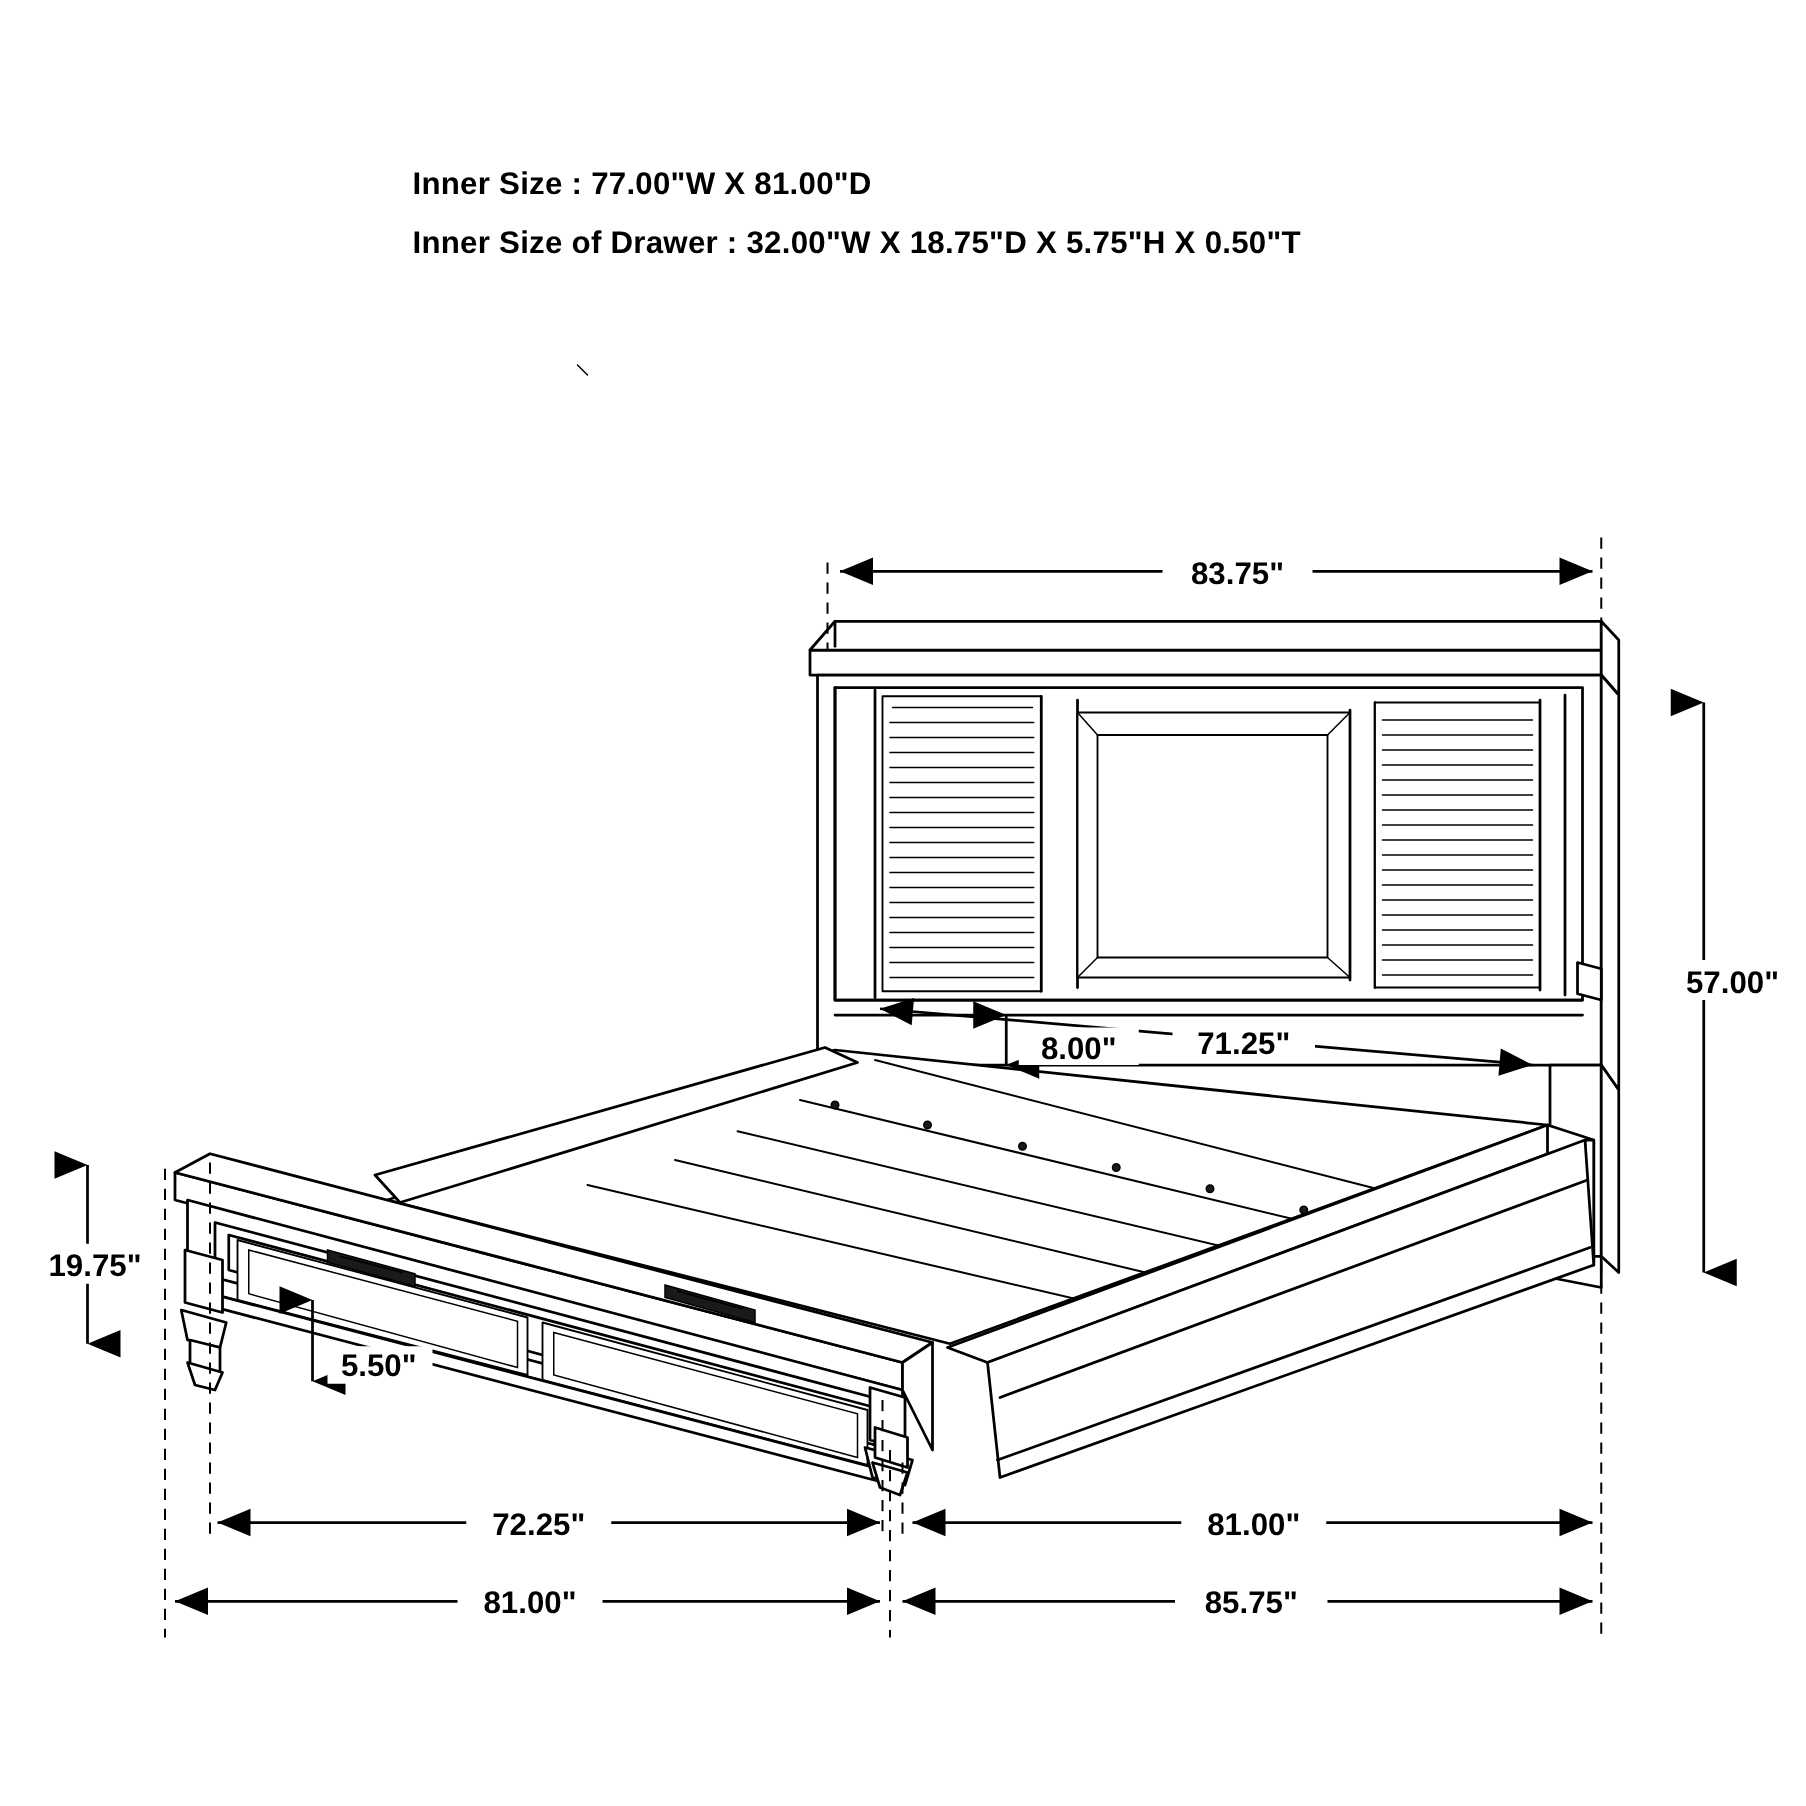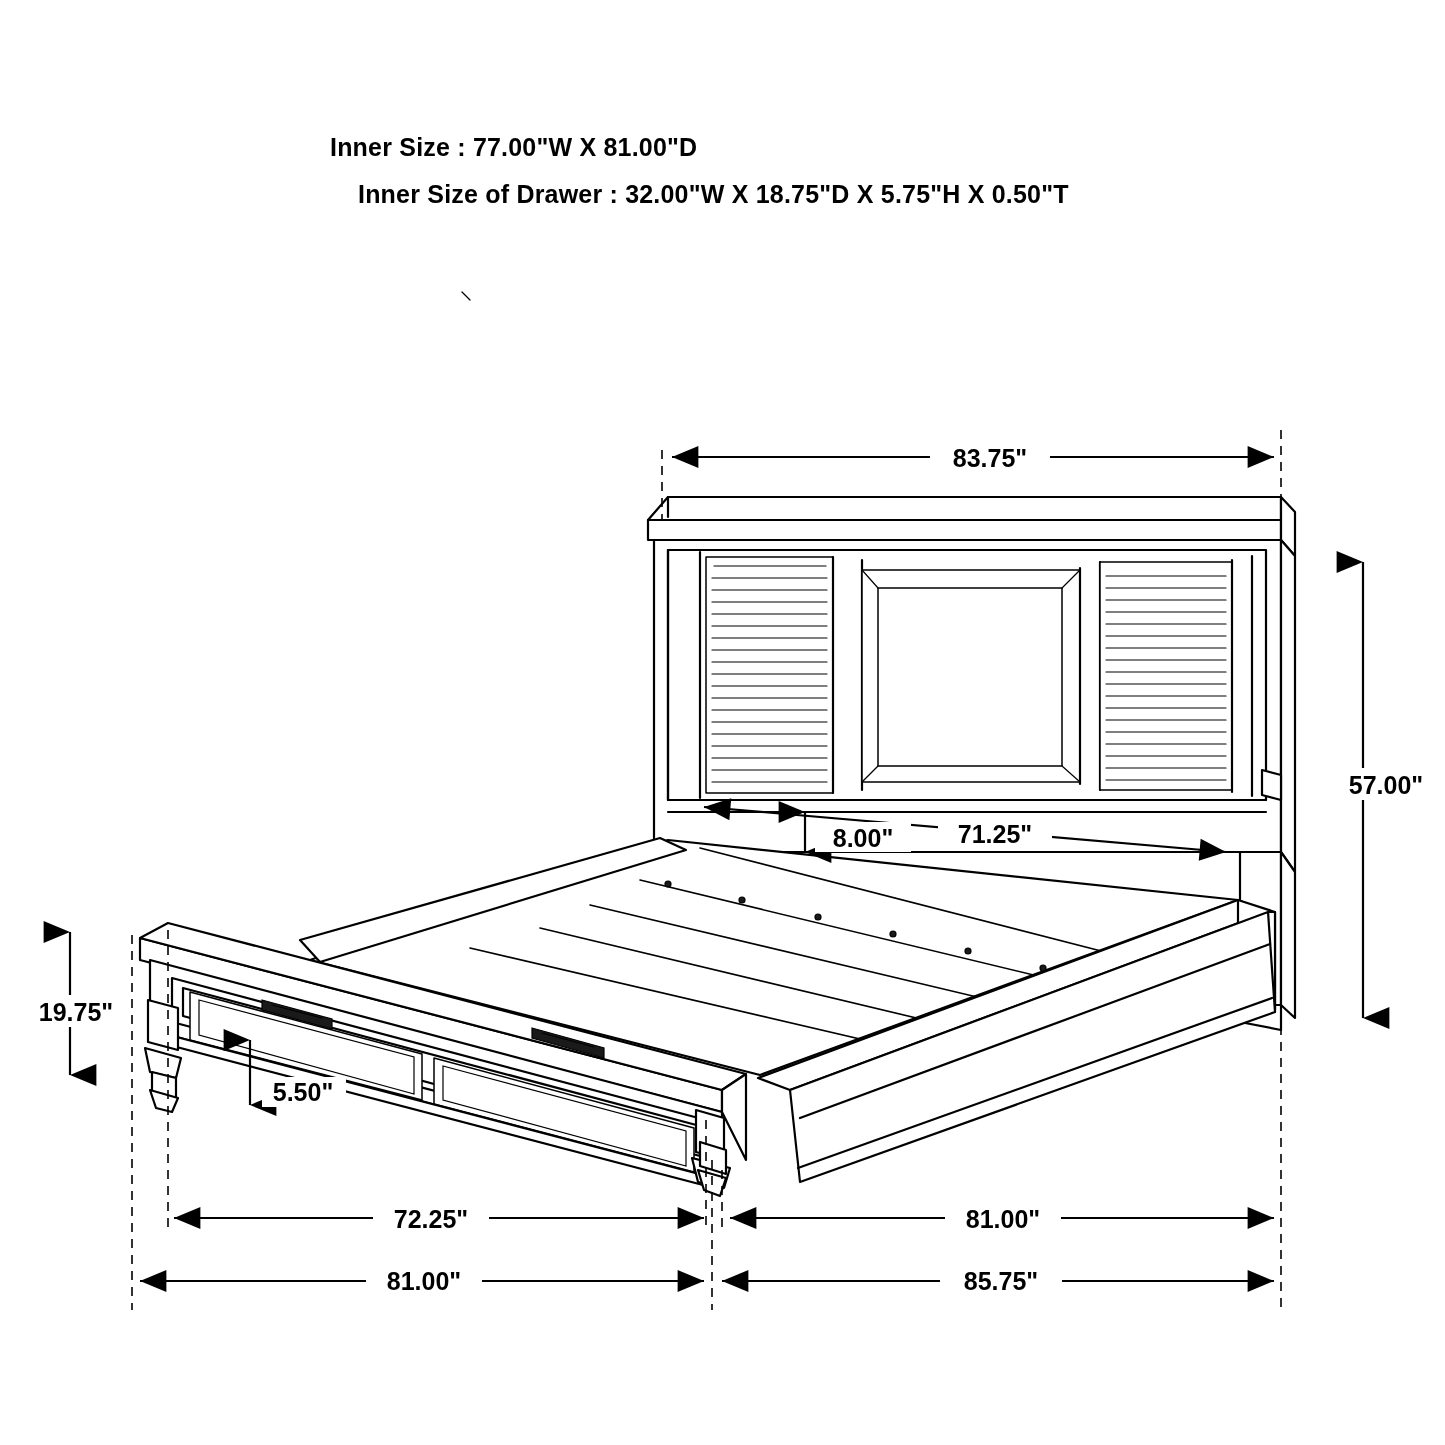--- a/index.html
+++ b/index.html
@@ -22,21 +22,21 @@
     height: 1445px;
   }
   .spec-text {
     position: absolute;
     font-weight: bold;
     font-size: 25px;
     letter-spacing: 0.2px;
     white-space: nowrap;
   }
   #spec-inner-size { left: 330px; top: 133px; }
-  #spec-inner-drawer { left: 330px; top: 180px; margin-left: 28px; }
+  #spec-inner-drawer { left: 330px; top: 180px; }
 
   svg { display: block; }
   .ln { fill: none; stroke: #000000; stroke-width: 2.2; stroke-linejoin: round; stroke-linecap: round; }
   .ln-thin { fill: none; stroke: #000000; stroke-width: 1.6; stroke-linecap: round; }
   .ln-hair { fill: none; stroke: #000000; stroke-width: 1.2; stroke-linecap: round; }
   .fillw { fill: #ffffff; stroke: #000000; stroke-width: 2.2; stroke-linejoin: round; }
   .fillw-thin { fill: #ffffff; stroke: #000000; stroke-width: 1.5; stroke-linejoin: round; }
   .dash { fill: none; stroke: #000000; stroke-width: 1.6; stroke-dasharray: 9 7; }
   .dim { fill: none; stroke: #000000; stroke-width: 2.2; }
   .dark { fill: #1a1a1a; stroke: #000000; stroke-width: 1.2; }

